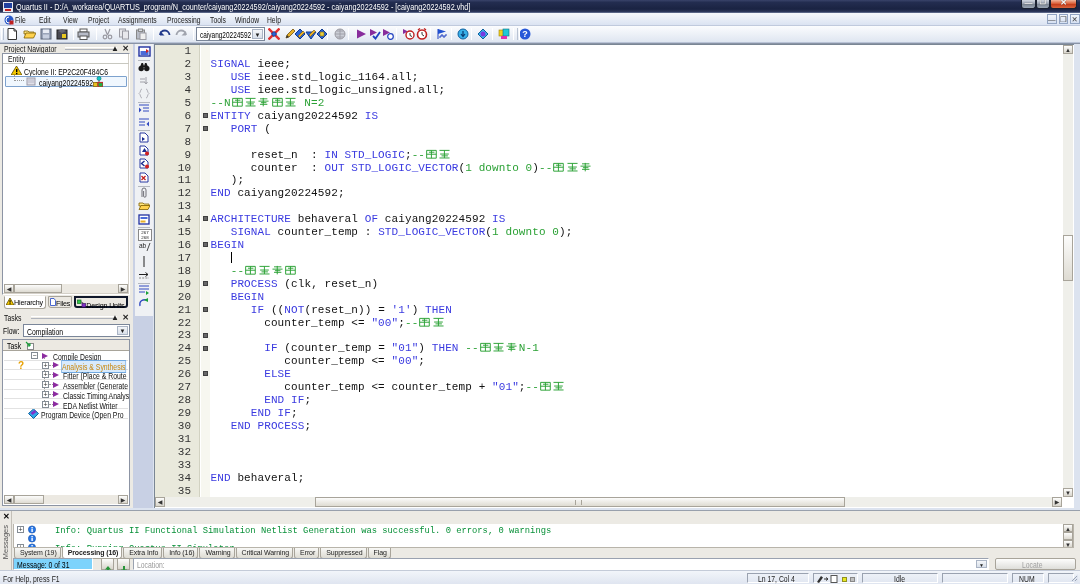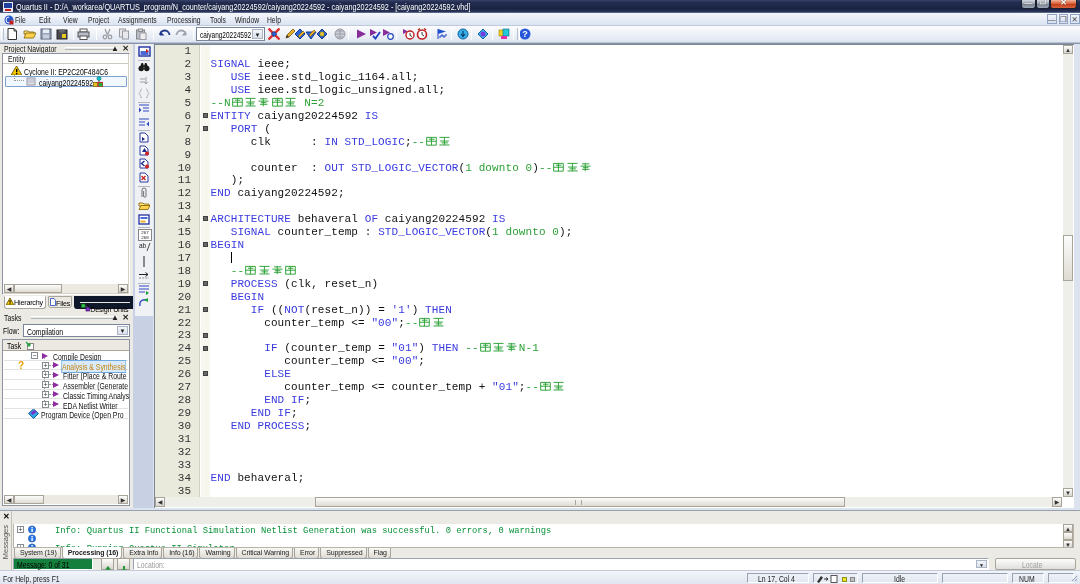--- a/index.html
+++ b/index.html
@@ -284,21 +284,21 @@
   <div style="float:left;background:#fff;border:1px solid #a8a49a;border-top:1px solid #fff;border-radius:0 0 3px 3px;height:13px;padding:1px 2px 0 1px">
     <svg width="8" height="7" viewBox="0 0 8 7">
         <path d="M4 0l4 7H0z" fill="#f4c800" stroke="#5a4a00" stroke-width=".8"></path>
         <rect x="3.5" y="2.2" width="1.1" height="2.4" fill="#000"></rect>
         <rect x="3.5" y="5.2" width="1.1" height="1.1" fill="#000"></rect>
       </svg>Hierarchy</div>
   <div style="float:left;background:#ece9e2;border:1px solid #a8a49a;border-radius:0 0 3px 3px;height:12px;padding:1px 1px 0 1px;margin-left:2px">
     <svg width="6" height="8" viewBox="0 0 6 8">
         <path d="M.5.5h3.5L5.5 2.5v5H.5z" fill="#fff" stroke="#3858c8" stroke-width=".9"></path>
       </svg>Files</div>
-  <div style="float:left;background:#ece9e2;border:6px solid #0f172a;border-radius:0 0 3px 3px;height:12px;padding:1px 1px 0 1px;margin-left:2px">
+  <div style="float:left;background:#ece9e2;border:2px solid #0f172a;border-radius:0 0 3px 3px;height:12px;padding:1px 1px 0 1px;margin-left:2px">
     <svg width="9" height="9" viewBox="0 0 9 9">
         <rect x="0.5" y="1" width="3.5" height="3.5" fill="#30c848" stroke="#107020" stroke-width=".7"></rect>
         <rect x="5" y="4.5" width="3.5" height="3.5" fill="#8030c8" stroke="#401070" stroke-width=".7"></rect>
         <path d="M4 2.8L6.8 4.5" stroke="#555"></path>
       </svg>Design Units</div>
 </div>
 
 <div class="phead" style="top:313px">
   <span class="cx" style="position:absolute;left:3px;top:-1px">Tasks</span>
   <div class="grip" style="left:30px"></div>
@@ -491,30 +491,30 @@
       </svg><svg class="cj" width="13" height="12" viewBox="0 0 13 12" style="stroke:#2ba135">
         <g fill="none" stroke-width="1.05">
           <path d="M.8 1.5h11 M1.5 5.5h9.5 M.8 9.8h11 M6.2 1.5v8.3 M3 7.5h7"></path>
         </g>
       </svg><b class="g">&nbsp;N=2</b></div>
 <div class="ln" style="top:64.8px">6</div>
 <div class="cl" style="top:64.8px"><b class="k">ENTITY</b> caiyang20224592 <b class="k">IS</b></div>
 <div class="ln" style="top:77.7px">7</div>
 <div class="cl" style="top:77.7px">   <b class="k">PORT</b> (</div>
 <div class="ln" style="top:90.6px">8</div>
-<div class="cl" style="top:90.6px">      clk      : <b class="k">IN STD_LOGIC</b>;<b class="g">--</b><svg class="cj" width="13" height="12" viewBox="0 0 13 12" style="stroke:#2ba135">
+<div class="ln" style="top:103.6px">9</div>
+<div class="cl" style="top:103.6px">      reset_n  : <b class="k">IN STD_LOGIC</b>;<b class="g">--</b><svg class="cj" width="13" height="12" viewBox="0 0 13 12" style="stroke:#2ba135">
         <g fill="none" stroke-width="1.05">
           <path d="M1 1.5h10.5v8.5H1z M1 5.7h10.5 M6.2 1.5v8.5 M3.5 3.5h6"></path>
         </g>
       </svg><svg class="cj" width="13" height="12" viewBox="0 0 13 12" style="stroke:#2ba135">
         <g fill="none" stroke-width="1.05">
           <path d="M.8 1.5h11 M1.5 5.5h9.5 M.8 9.8h11 M6.2 1.5v8.3 M3 7.5h7"></path>
         </g>
       </svg></div>
-<div class="ln" style="top:103.6px">9</div>
 <div class="ln" style="top:116.5px">10</div>
 <div class="cl" style="top:116.5px">      counter  : <b class="k">OUT STD_LOGIC_VECTOR</b>(<b class="g">1 downto 0</b>)<b class="g">--</b><svg class="cj" width="13" height="12" viewBox="0 0 13 12" style="stroke:#2ba135">
         <g fill="none" stroke-width="1.05">
           <path d="M1 1.5h10.5v8.5H1z M1 5.7h10.5 M6.2 1.5v8.5 M3.5 3.5h6"></path>
         </g>
       </svg><svg class="cj" width="13" height="12" viewBox="0 0 13 12" style="stroke:#2ba135">
         <g fill="none" stroke-width="1.05">
           <path d="M.8 1.5h11 M1.5 5.5h9.5 M.8 9.8h11 M6.2 1.5v8.3 M3 7.5h7"></path>
         </g>
       </svg><svg class="cj" width="13" height="12" viewBox="0 0 13 12" style="stroke:#2ba135">
@@ -675,21 +675,21 @@
 <div class="mtab act">Processing (16)</div>
 <div class="mtab">Extra Info</div>
 <div class="mtab">Info (16)</div>
 <div class="mtab">Warning</div>
 <div class="mtab">Critical Warning</div>
 <div class="mtab">Error</div>
 <div class="mtab">Suppressed</div>
 <div class="mtab">Flag</div>
     </div>
 
-  <div style="position:absolute;left:13px;top:47px;width:80px;height:12px;border:1px solid;border-color:#9aa2b0 #fff #fff #9aa2b0;background:#15803d">
+  <div style="position:absolute;left:13px;top:47px;width:80px;height:12px;border:1px solid;border-color:#9aa2b0 #fff #fff #9aa2b0;background:#7dd3fc">
       <span class="cx" style="position:absolute;left:3px;top:0">Message: 0 of 31</span>
     </div>
   <div style="position:absolute;left:101px;top:47px;width:13px;height:12px;background:linear-gradient(#fdfdfc,#d8d5cc);border:1px solid #a8a49a;text-align:center"><svg width="6" height="7" viewBox="0 0 6 7">
         <path d="M3 0L6 3.5H4V7H2V3.5H0z" fill="#28953a"></path>
       </svg></div>
   <div style="position:absolute;left:117px;top:47px;width:13px;height:12px;background:linear-gradient(#fdfdfc,#d8d5cc);border:1px solid #a8a49a;text-align:center"><svg width="6" height="7" viewBox="0 0 6 7">
         <path d="M3 7L0 3.5h2V0h2v3.5h2z" fill="#28953a"></path>
       </svg></div>
   <div style="position:absolute;left:133px;top:47px;width:856px;height:12px;border:1px solid;border-color:#9aa2b0 #fff #fff #9aa2b0;background:#fff;color:#999">
       <span class="cx" style="position:absolute;left:3px;top:0">Location:</span>

